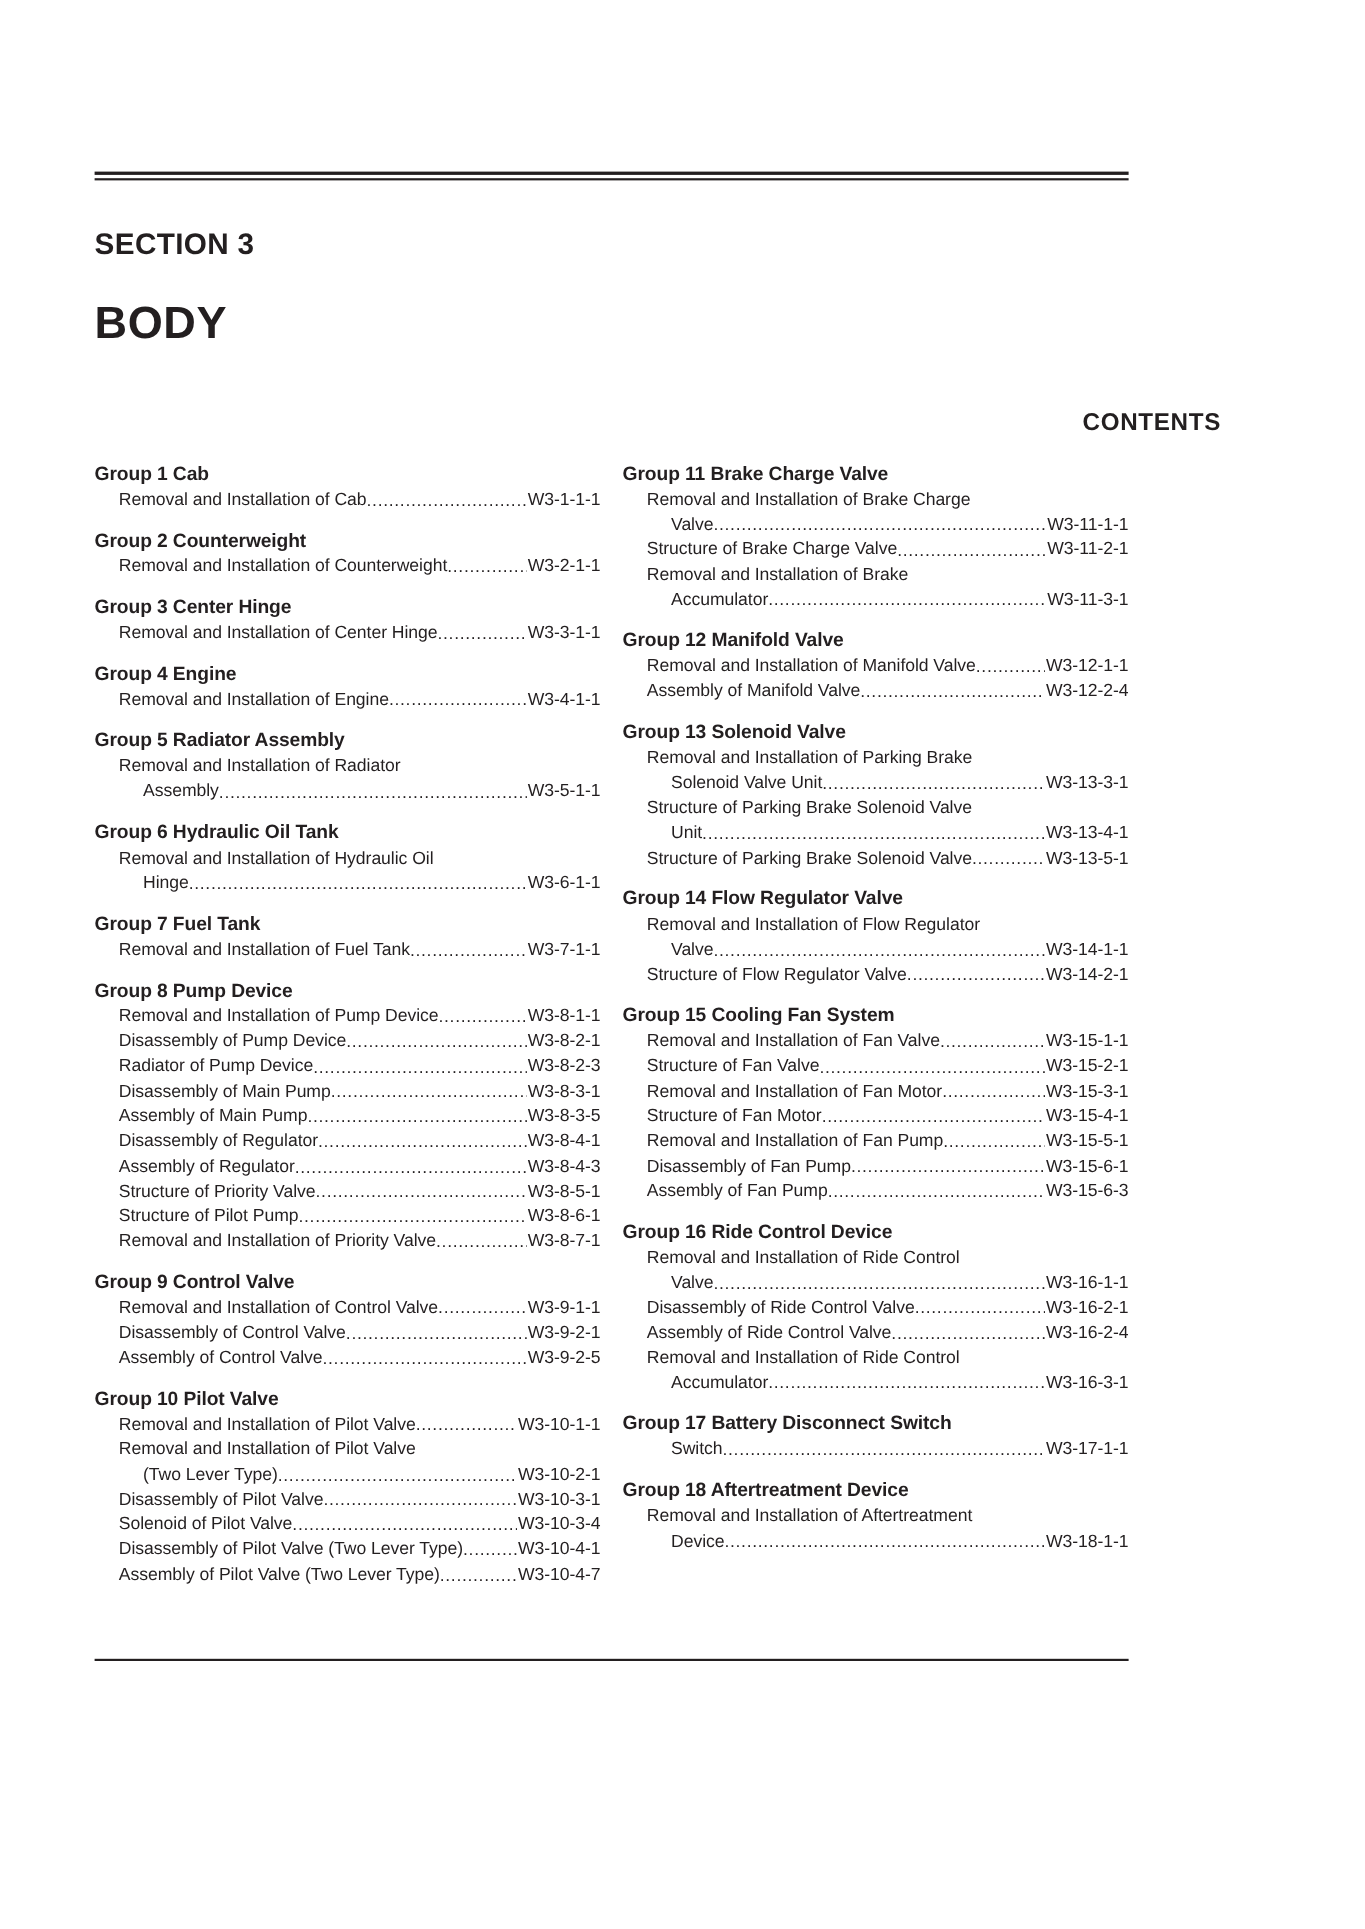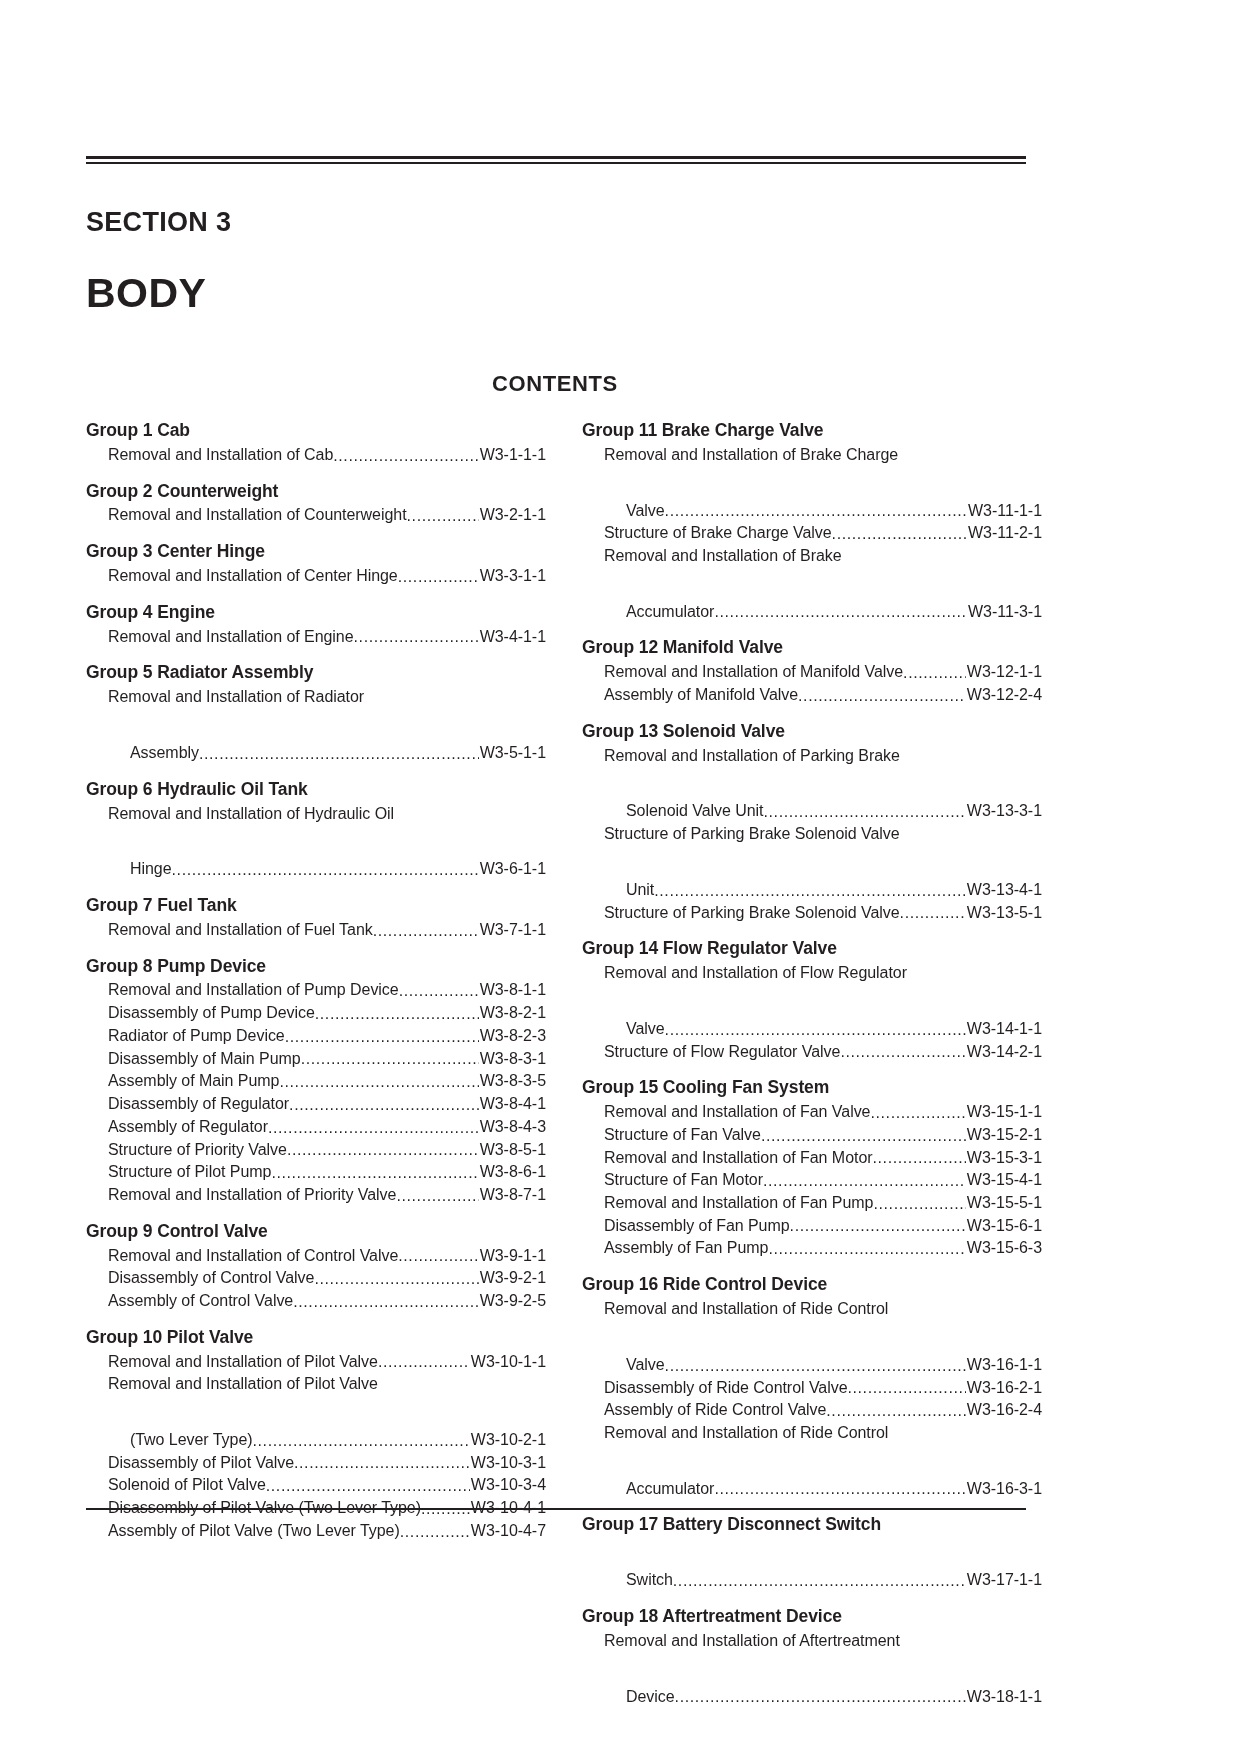--- a/index.html
+++ b/index.html
@@ -62,34 +62,34 @@
     font-size: 41px;
     font-weight: bold;
     letter-spacing: 0.5px;
     color: #231f20;
   }
   .contents-title {
     position: absolute;
     left: 0;
     top: 371px;
     width: 1110px;
-    text-align: center;
+    text-align: right;
     font-size: 22px;
     font-weight: bold;
     letter-spacing: 0.6px;
     color: #231f20;
   }
   
   .toc {
     position: absolute;
     left: 86px;
     top: 420px;
     width: 940px;
     display: flex;
-    gap: 36px;
+    gap: 20px;
   }
   .col {
     width: 460px;
     flex: 0 0 460px;
   }
   .group {
     margin-bottom: 2px;
   }
   .group-title {
     font-size: 17.5px;
@@ -131,21 +131,20 @@
     content: "........................................................................................................";
     letter-spacing: 0.6px;
   }
   .entry .pnum {
     white-space: nowrap;
     padding-left: 1px;
   }
   
   .entry.wrapline {
     padding-left: 44px;
-    margin-top: 33px;
   }
   .entry.nodots .leader::before {
     content: "";
   }
   .entry.nodots .leader {
     flex: 1 1 auto;
   }
   
   .footer-rule {
     position: absolute;

